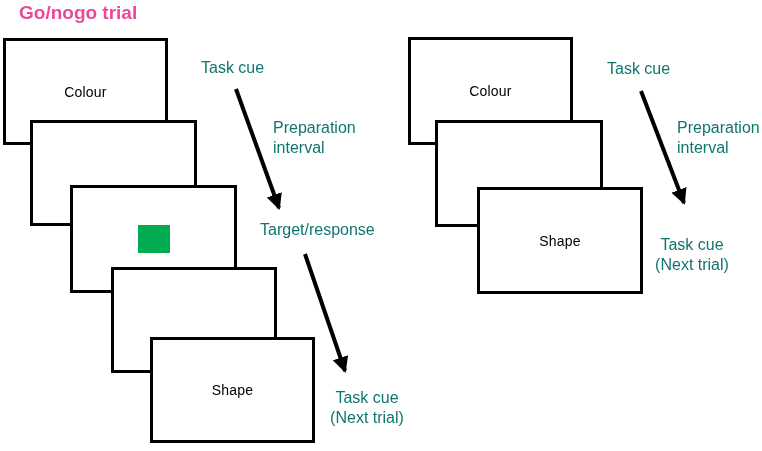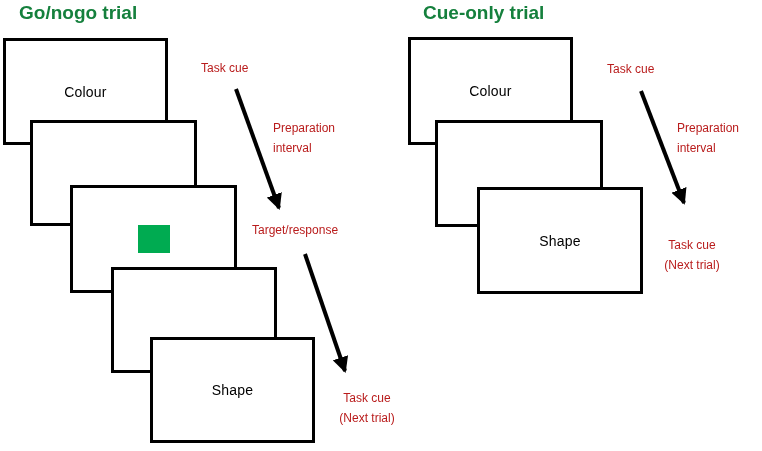--- a/index.html
+++ b/index.html
@@ -9,21 +9,21 @@
     height: 451px;
     background: #ffffff;
     font-family: "Liberation Sans", sans-serif;
     overflow: hidden;
   }
   .title {
     position: absolute;
     margin: 0;
     font-size: 19px;
     font-weight: bold;
-    color: #15803d;
+    color: #ec4899;
     line-height: 24px;
     white-space: nowrap;
   }
   .frame {
     position: absolute;
     box-sizing: border-box;
     background: #ffffff;
     border: 3px solid #000000;
     display: flex;
     align-items: center;
@@ -34,22 +34,22 @@
     color: #000000;
     letter-spacing: 0.2px;
   }
   .stimulus-square {
     width: 32px;
     height: 28px;
     background: #00AB51;
   }
   .ann {
     position: absolute;
-    font-size: 12px;
-    color: #b91c1c;
+    font-size: 16px;
+    color: #0f766e;
     line-height: 20px;
     white-space: nowrap;
   }
   .ann.center { text-align: center; }
   .arrows {
     position: absolute;
     left: 0; top: 0;
     width: 762px; height: 451px;
     z-index: 20;
     pointer-events: none;
@@ -78,28 +78,27 @@
     <span class="frame-label">Shape</span>
   </div>
 
   <div class="ann" style="left:201px; top:58px;">Task cue</div>
 
   <div class="ann" style="left:273px; top:118px;">
     <div>Preparation</div>
     <div>interval</div>
   </div>
 
-  <div class="ann" style="left:252px; top:220px;">Target/response</div>
+  <div class="ann" style="left:260px; top:220px;">Target/response</div>
 
   <div class="ann center" style="left:327px; top:388px; width:80px;">
     <div>Task cue</div>
     <div>(Next trial)</div>
   </div>
 
-  <h2 class="title" style="left:423px; top:1px;">Cue-only trial</h2>
 
   <div class="frame" style="left:408px; top:37px; width:165px; height:108px; z-index:1;">
     <span class="frame-label">Colour</span>
   </div>
 
   <div class="frame" style="left:435px; top:120px; width:168px; height:107px; z-index:2;"></div>
 
   <div class="frame" style="left:477px; top:187px; width:166px; height:107px; z-index:3;">
     <span class="frame-label">Shape</span>
   </div>

